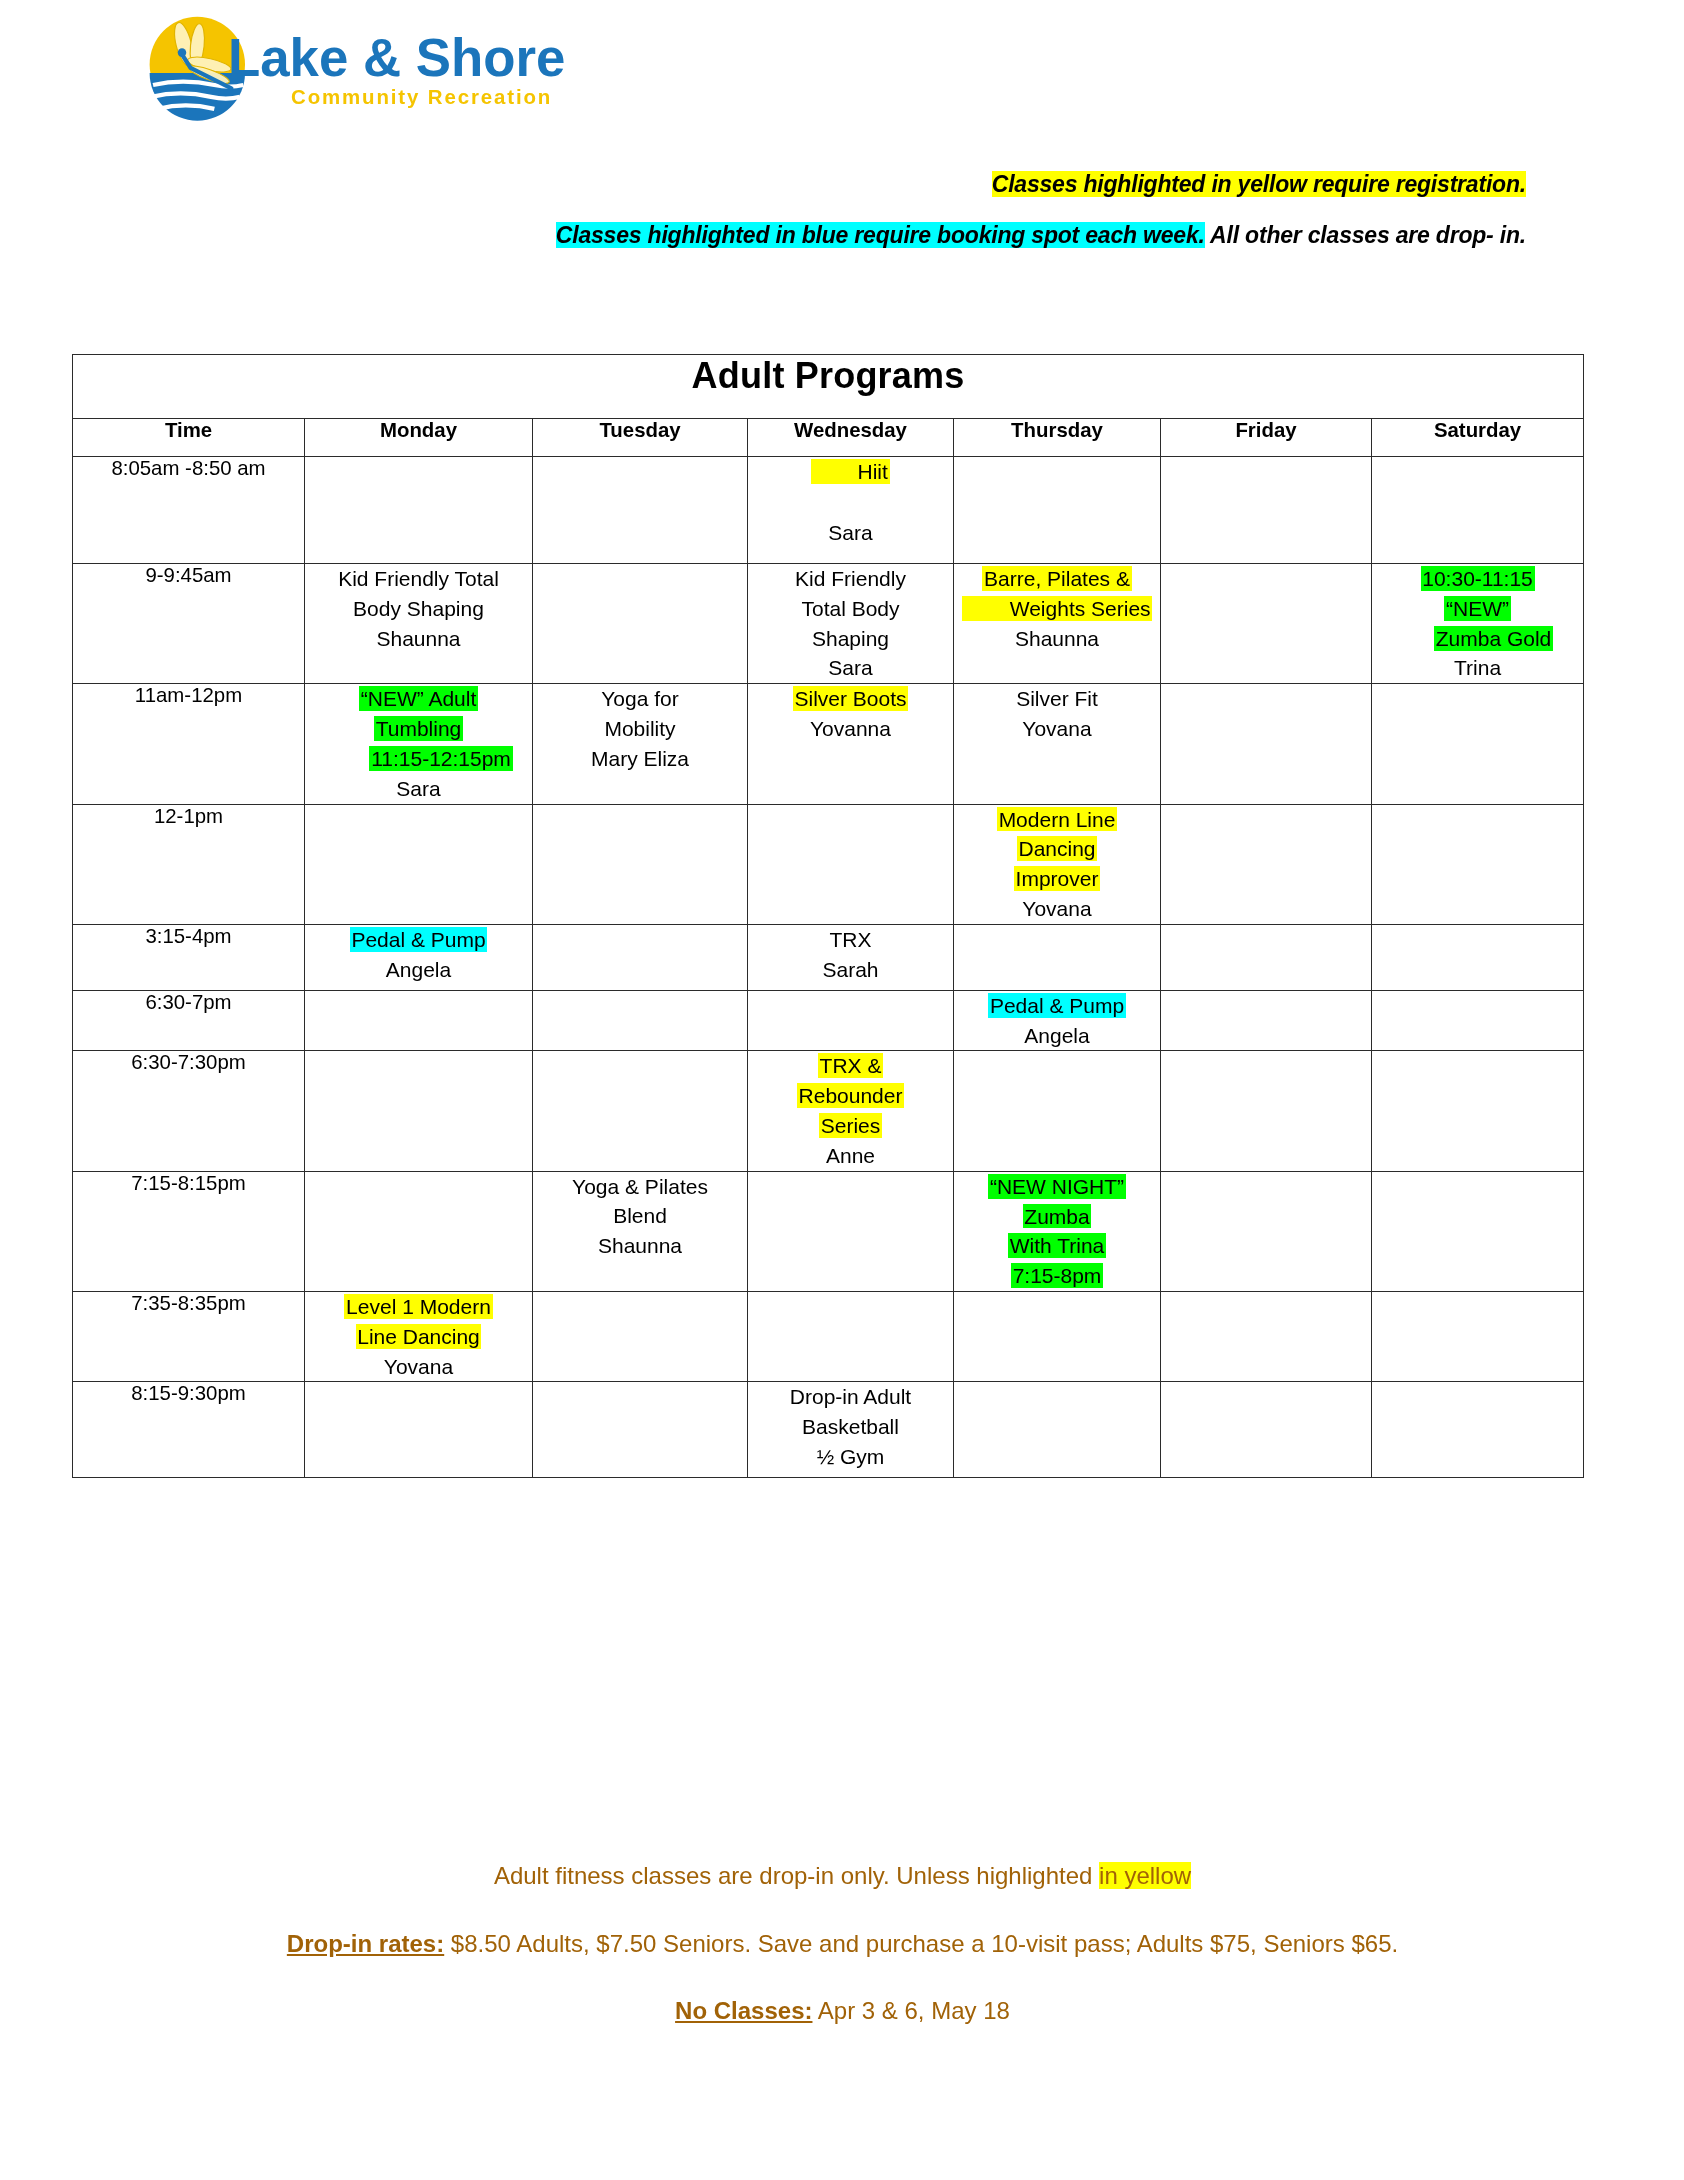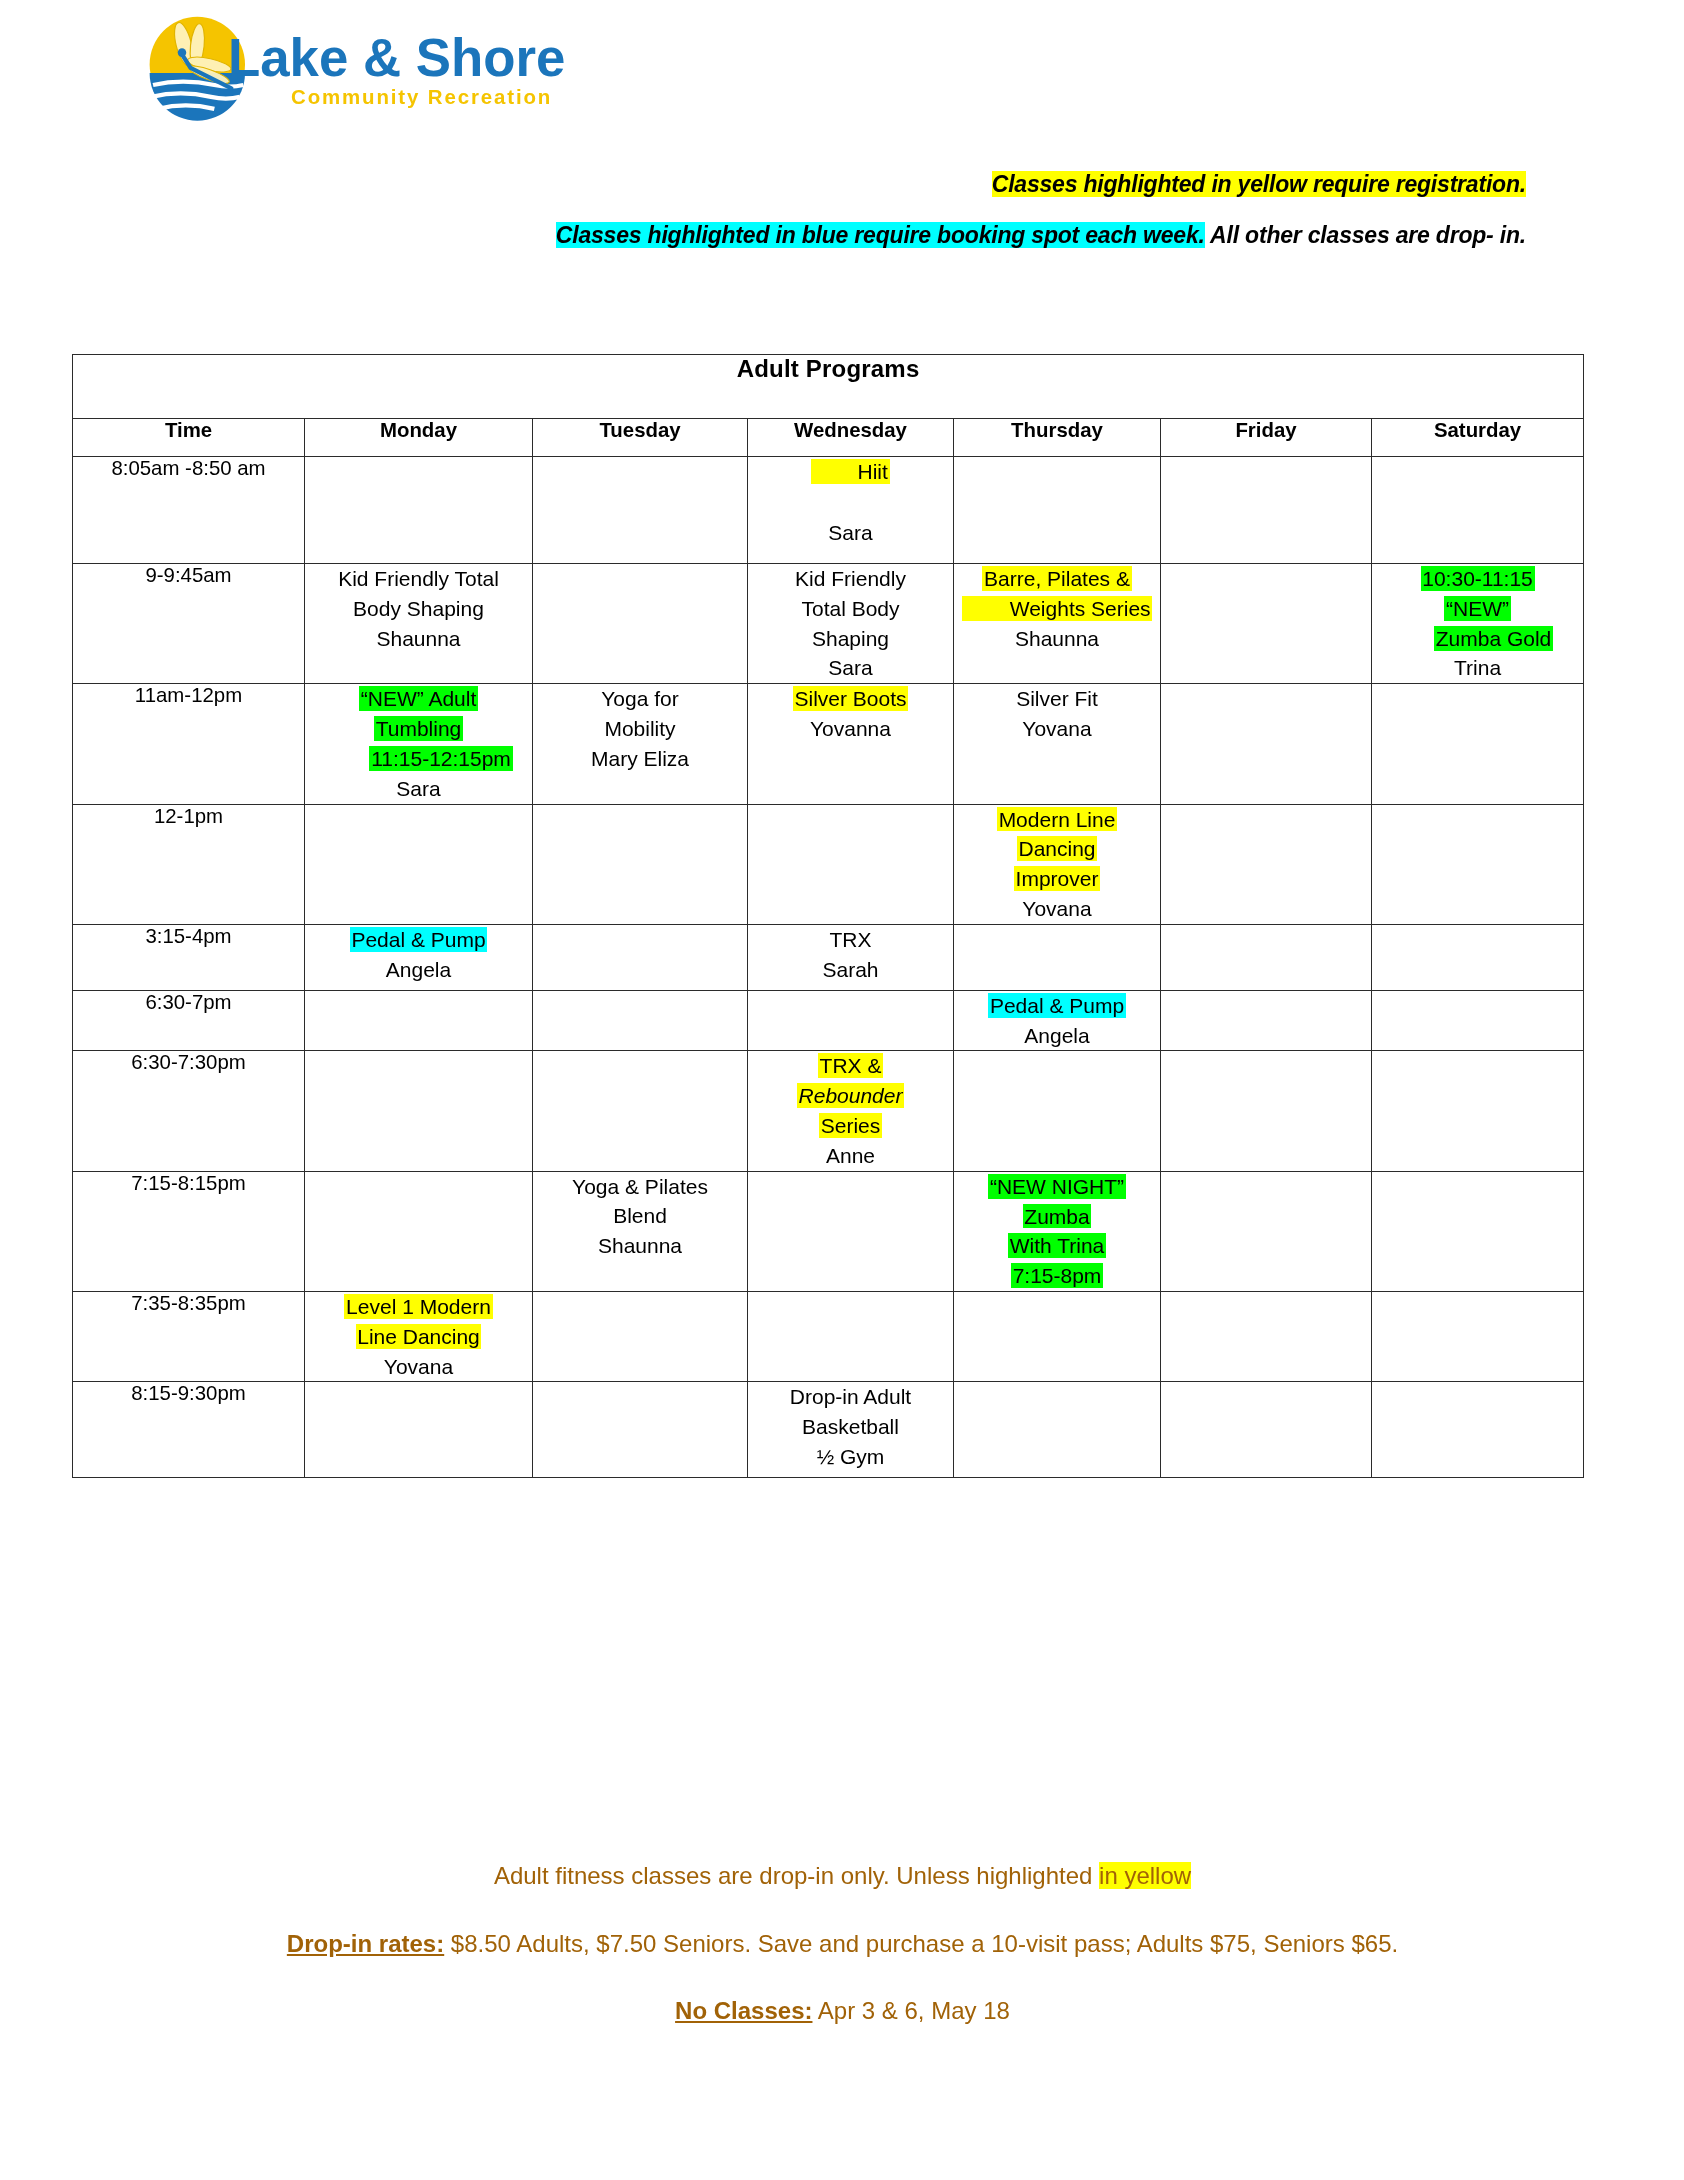--- a/index.html
+++ b/index.html
@@ -60,21 +60,21 @@
     table-layout: fixed;
   }
   table.sched td, table.sched th {
     border: 1.3px solid #2b2b2b;
     padding: 0;
     vertical-align: top;
     background: #ffffff;
   }
   .title-cell {
     text-align: center;
-    font-size: 24px;
+    font-size: 36px;
     font-weight: bold;
     height: 63px;
     vertical-align: middle;
     letter-spacing: 0.2px;
   }
   .dayhead {
     text-align: center;
     font-size: 20.4px;
     font-weight: bold;
     height: 37px;
@@ -304,21 +304,21 @@
           </td>
           <td class="cell"></td>
           <td class="cell"></td>
         </tr>
         <tr class="r6">
           <td class="timecell">6:30-7:30pm</td>
           <td class="cell"></td>
           <td class="cell"></td>
           <td class="cell">
             <span class="ln"><span class="hl" style="background: rgb(255, 255, 0);">TRX &amp;</span></span>
-            <span class="ln"><span class="hl" style="background: rgb(255, 255, 0); font-style: italic;">Rebounder</span></span>
+            <span class="ln"><span class="hl" style="background: rgb(255, 255, 0);">Rebounder</span></span>
             <span class="ln"><span class="hl" style="background: rgb(255, 255, 0);">Series</span></span>
             <span class="ln"><span>Anne</span></span>
           </td>
           <td class="cell"></td>
           <td class="cell"></td>
           <td class="cell"></td>
         </tr>
         <tr class="r7">
           <td class="timecell">7:15-8:15pm</td>
           <td class="cell"></td>

